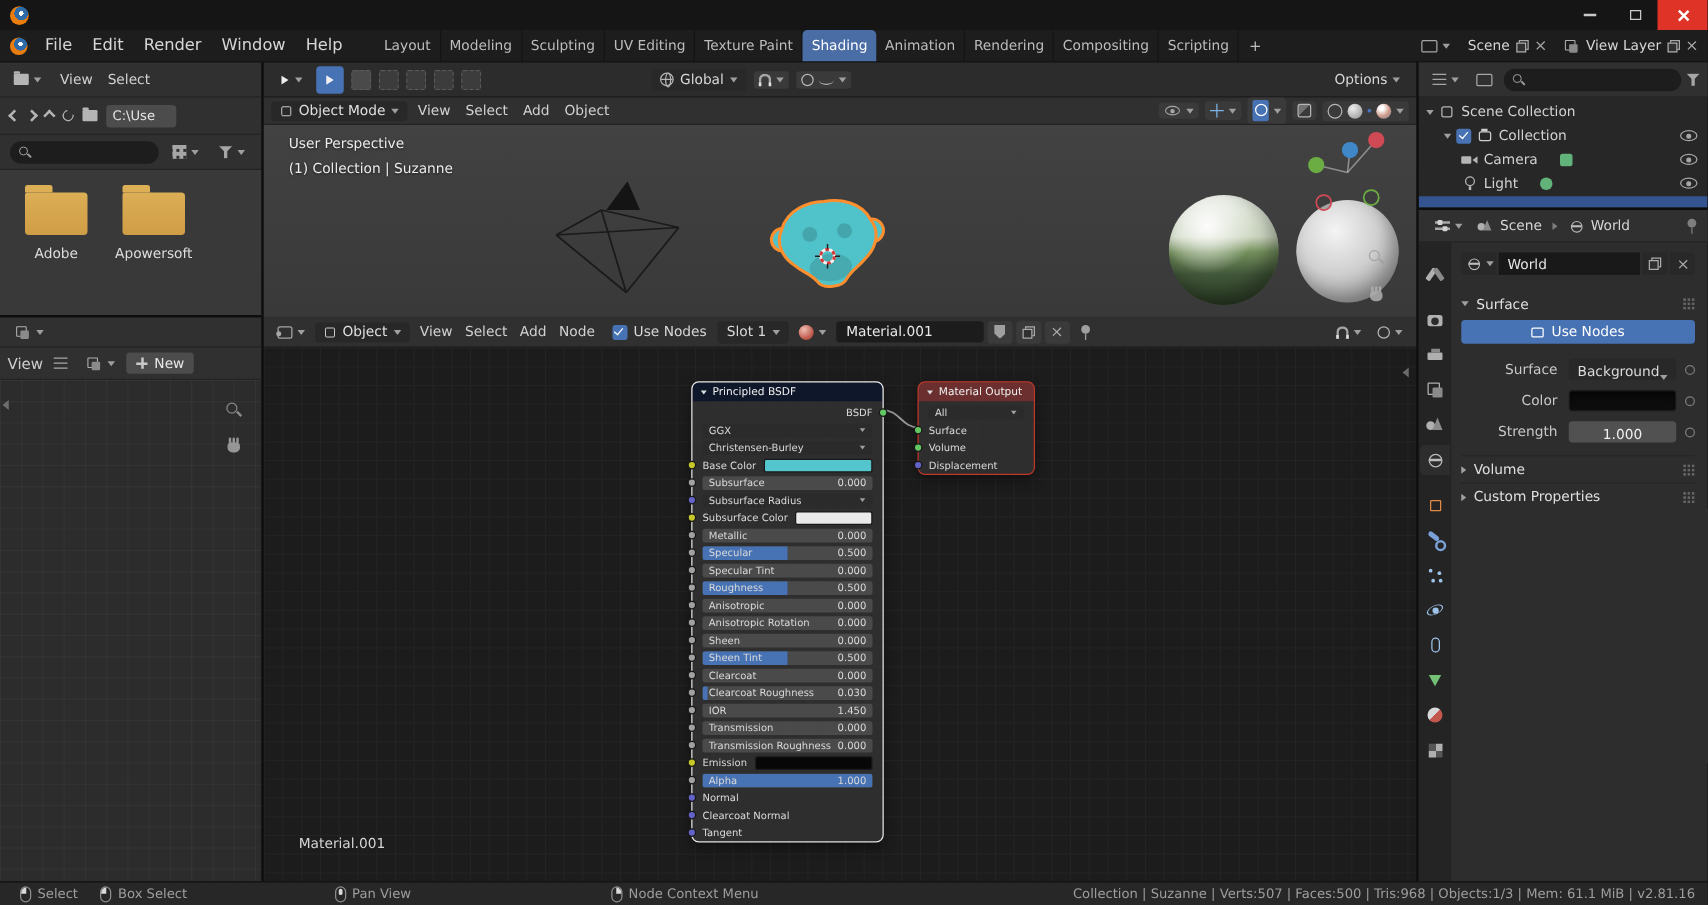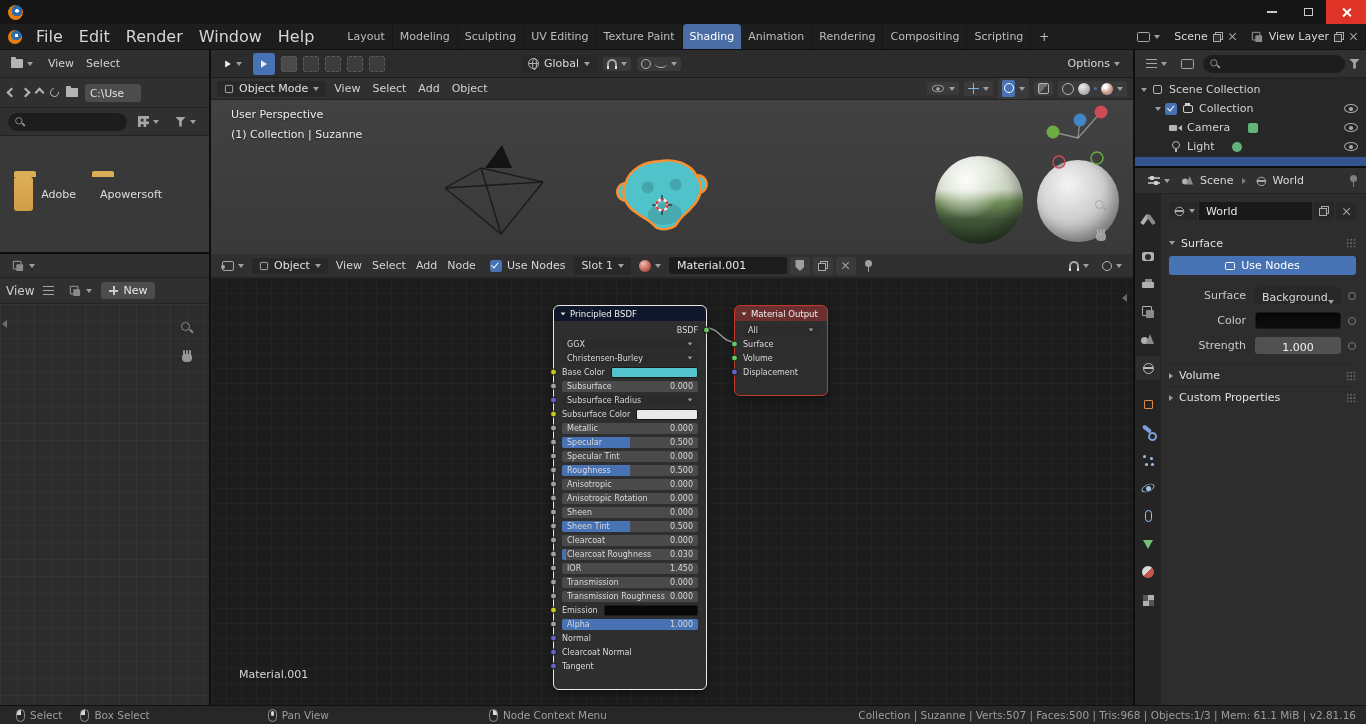--- a/index.html
+++ b/index.html
@@ -74,21 +74,21 @@
 .win-btn{width:36px;height:100%;display:flex;align-items:center;justify-content:center}
 .i-min{width:10px;height:1.6px;background:#c9c9c9}
 .i-max{width:9px;height:8px;border:1.4px solid #c9c9c9}
 .win-close{width:40px;background:#de3326}
 .win-close .i-x::before,.win-close .i-x::after{background:#fff;width:1.6px;height:11px;left:5px}
 .win-close .i-x{width:11px;height:11px}
 
 
 .topbar{height:26px;background:#1d1d1d;display:flex;align-items:center;border-bottom:1px solid #111;padding-right:4px}
 .logo-sm{width:14px;height:14px;margin:0 6px 0 8px;border-radius:50%;background:radial-gradient(circle at 60% 38%,#fff 0 14%,#2d6ca8 15% 42%,#e87d0d 43%)}
-.menu-item{padding:0 8px;font-size:16px;color:#d6d6d6;line-height:26px}
+.menu-item{padding:0 8px;font-size:13px;color:#d6d6d6;line-height:26px}
 .ws-tabs{display:flex;height:100%;margin-left:18px;align-items:stretch}
 .ws-tab{padding:0 7px;display:flex;align-items:center;font-size:11px;color:#bdbdbd;border-right:1px solid #141414}
 .ws-tab.active{background:#4a6da6;color:#fff;border-radius:4px 4px 0 0;border-right:none}
 .ws-add{padding:0 8px;display:flex;align-items:center;color:#bdbdbd;font-size:12px}
 .tb-right{margin-left:auto;display:flex;align-items:center;gap:5px}
 .tb-chip{display:flex;align-items:center;gap:5px;padding:0 4px}
 .tb-chip .lbl{font-size:11px;color:#d6d6d6}
 
 
 .main{position:absolute;top:50px;bottom:19px;left:0;right:0;display:flex;background:#0e0e0e}
@@ -100,21 +100,21 @@
 .hbtn{display:flex;align-items:center;gap:4px;padding:2px 5px;border-radius:3px}
 .hgroup{display:flex;align-items:center;gap:4px;background:#3a3a3a;border-radius:3px;padding:2px 4px}
 
 
 .fb-nav{height:30px;background:#303030;display:flex;align-items:center;gap:7px;padding:0 8px;border-bottom:1px solid #232323;flex-shrink:0}
 .path-field{width:56px;height:18px;background:#4c4c4c;border:none;border-radius:3px;color:#e3e3e3;font-size:10.5px;padding:0 5px;outline:none}
 .fb-search{height:28px;background:#303030;display:flex;align-items:center;gap:6px;padding:0 8px;border-bottom:1px solid #232323;flex-shrink:0}
 .search-box{flex:1;height:18px;background:#1d1d1d;border-radius:9px;display:flex;align-items:center;gap:4px;padding:0 6px}
 .search-box input{flex:1;background:transparent;border:none;outline:none;color:#ddd;font-size:10.5px;width:20px}
 .fb-files{height:116px;background:#393939;display:flex;gap:16px;padding:18px 14px;flex-shrink:0}
-.file-item{width:62px;display:flex;flex-direction:row;align-items:center;gap:8px}
+.file-item{width:62px;display:flex;flex-direction:column;align-items:center;gap:8px}
 .folder-icon{position:relative;width:50px;height:34px;background:linear-gradient(#dcae55,#cf9d45);border-radius:2px 3px 3px 3px}
 .folder-icon::before{content:"";position:absolute;left:0;top:-6px;width:22px;height:6px;background:#dcae55;border-radius:2px 2px 0 0}
 .file-label{font-size:11px;color:#dedede;text-align:center}
 
 
 .ie-h1{height:26px;background:#303030;display:flex;align-items:center;gap:4px;padding:0 6px;border-top:2px solid #0e0e0e;border-bottom:1px solid #232323;flex-shrink:0}
 .ie-h2{height:26px;background:#303030;display:flex;align-items:center;gap:4px;padding:0 6px;border-bottom:1px solid #232323;flex-shrink:0}
 .new-btn{display:flex;align-items:center;gap:5px;background:#4c4c4c;border-radius:3px;padding:2px 8px;color:#e8e8e8;font-size:11px}
 .ie-canvas{flex:1;position:relative;background:#2c2c2c;background-image:linear-gradient(rgba(255,255,255,.035) 1px,transparent 1px),linear-gradient(90deg,rgba(255,255,255,.035) 1px,transparent 1px);background-size:17px 17px}
 .ie-zoom{position:absolute;right:16px;top:18px;display:flex;flex-direction:column;gap:16px;opacity:.8}
@@ -155,21 +155,21 @@
 .canvas-label{position:absolute;left:28px;top:390px;font-size:11px;color:#d5d5d5}
 
 
 .node{position:absolute;background:rgba(48,48,48,.97);border-radius:5px;box-shadow:0 4px 10px rgba(0,0,0,.45)}
 .node-principled{left:343px;top:28px;width:152px;outline:1.5px solid #e8e8e8}
 .node-output{left:524px;top:28px;width:92px;outline:1.5px solid #c23a2c}
 .node-header{height:15px;display:flex;align-items:center;gap:4px;padding:0 6px;border-radius:4px 4px 0 0;font-size:8.5px;color:#efefef}
 .nh-principled{background:#0f172a}
 .nh-output{background:#6b2f2f}
 .node-header .caret-down{border-top-color:#dcdcdc;transform:scale(.8)}
-.node-rows{padding:2px 0 16px}
+.node-rows{padding:2px 0 0}
 .nrow{position:relative;height:14px;display:flex;align-items:center;padding:0 8px;font-size:8px;color:#d9d9d9}
 .nrow.out{justify-content:flex-end}
 .sock{position:absolute;width:7px;height:7px;border-radius:50%;border:1px solid #161616;top:50%;transform:translateY(-50%)}
 .sock.in{left:-4px}.sock.outp{right:-4px}
 .sock.color{background:#c7c729}.sock.float{background:#a1a1a1}.sock.vector{background:#6363c7}.sock.shader{background:#63c763}
 .ntext{white-space:nowrap}
 .nselect{flex:1;height:11px;background:#2b2b2b;border-radius:2px;display:flex;align-items:center;padding:0 5px;gap:4px}
 .nselect .caret-down{margin-left:auto;transform:scale(.75)}
 .nswatch{flex:1;height:11px;margin-left:6px;border-radius:2px;border:1px solid #191919}
 .nfield{flex:1;height:11px;background:#4a4a4a;border-radius:2px;position:relative;display:flex;align-items:center;padding:0 5px;overflow:hidden}

